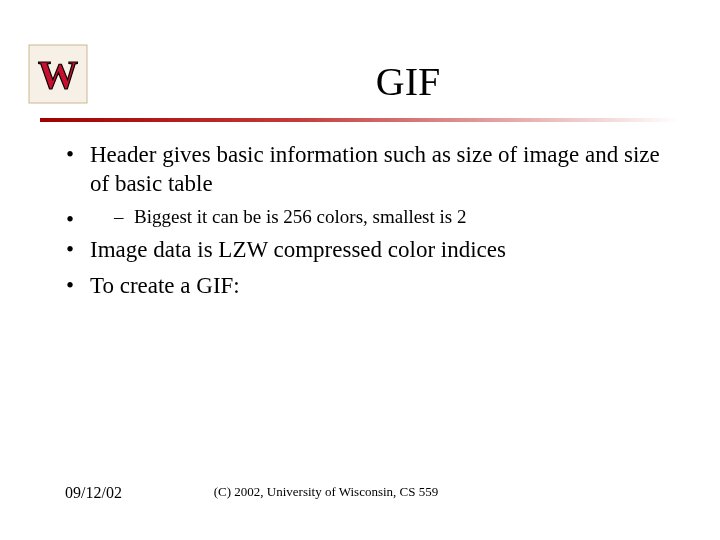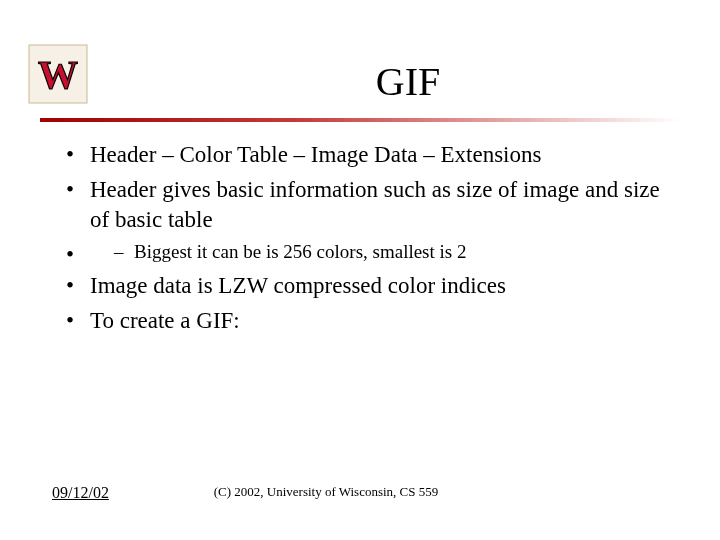--- a/index.html
+++ b/index.html
@@ -81,24 +81,23 @@
     margin: 0 0 4px 0;
   }
   ul.lvl2 > li::before {
     content: "–";
     position: absolute;
     left: 0;
     top: 0;
   }
   .footer-date {
     position: absolute;
-    left: 52px;
+    left: 65px;
     bottom: 38px;
     font-size: 16px;
-    text-decoration: underline;
   }
   .footer-center {
     position: absolute;
     bottom: 40px;
     left: 0;
     width: 652px;
     text-align: center;
     font-size: 13px;
   }
 </style>
@@ -114,23 +113,20 @@
     </svg>
   </div>
 
   <div class="title">GIF</div>
 
   <div class="rule"></div>
 
   <div class="body">
     <ul class="lvl1">
       <li>
-        <span>Header – Color Table – Image Data – Extensions</span>
-      </li>
-      <li>
         <span>Header gives basic information such as size of image and size of basic table</span>
       </li>
       <li>
         <ul class="lvl2">
           <li>
             <span>Biggest it can be is 256 colors, smallest is 2</span>
           </li>
         </ul>
       </li>
       <li>

